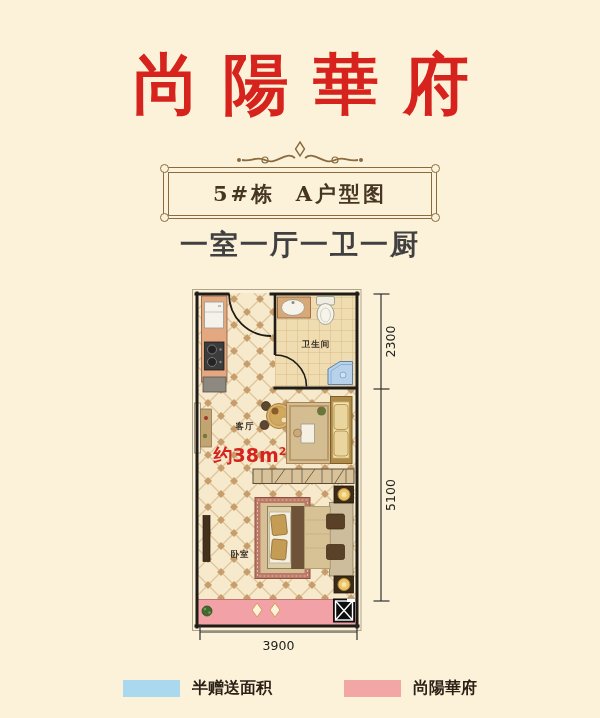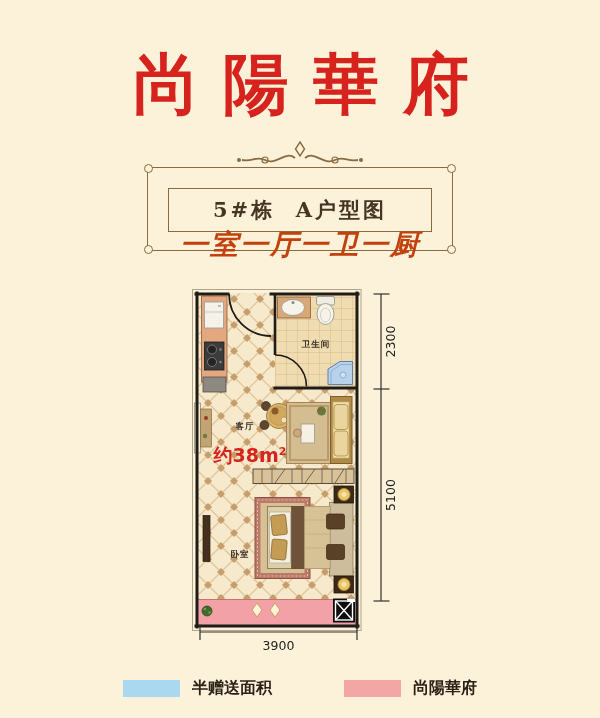--- a/index.html
+++ b/index.html
@@ -3,30 +3,30 @@
 <meta charset="utf-8">
 <style>
   html,body{margin:0;padding:0;}
   .page{position:relative;width:600px;height:718px;background:#fcf2d9;overflow:hidden;
         font-family:"Liberation Sans",sans-serif;}
   .title{position:absolute;top:42px;left:1px;width:100%;margin:0;text-align:center;
          font-family:"DejaVu Serif",serif;font-weight:bold;font-size:66px;color:#d7231d;
          letter-spacing:24px;text-indent:24px;line-height:1.3;}
   .ornament{position:absolute;top:140px;left:50%;transform:translateX(-50%);}
   .banner{position:absolute;top:167px;left:50%;transform:translateX(-50%);
-          width:264px;height:42px;border:1px solid #8a6a3f;padding:20px;box-sizing:content-box;}
+          width:264px;height:42px;border:1px solid #8a6a3f;padding:4px;box-sizing:content-box;}
   .banner-inner{border:1px solid #8a6a3f;height:100%;display:flex;align-items:center;justify-content:center;}
   .banner-label{font-family:"DejaVu Serif",serif;font-size:21px;font-weight:bold;color:#463523;
                 letter-spacing:3px;white-space:pre;}
   .corner{position:absolute;width:7px;height:7px;border:1px solid #8a6a3f;border-radius:50%;background:#fcf2d9;}
   .corner.tl{left:-4px;top:-4px;} .corner.tr{right:-4px;top:-4px;}
   .corner.bl{left:-4px;bottom:-4px;} .corner.br{right:-4px;bottom:-4px;}
   .subtitle{position:absolute;top:226px;left:0;width:100%;display:flex;justify-content:center;
             align-items:baseline;gap:18px;}
-  .subtitle-main{font-family:"DejaVu Serif",serif;font-size:28px;font-weight:bold;color:#c2410c;letter-spacing:2px;font-style:italic;}
+  .subtitle-main{font-family:"DejaVu Serif",serif;font-size:28px;font-weight:bold;color:#404040;letter-spacing:2px;}
   .subtitle-area{font-size:17px;font-weight:bold;color:#2b2117;}
   .subtitle-area sup{font-size:10px;}
   .plan{position:absolute;left:185px;top:280px;}
   .room-label{font:bold 8.5px "DejaVu Sans",sans-serif;fill:#3a3026;letter-spacing:1px;}
   .dim-text{font:12.5px "DejaVu Sans",sans-serif;fill:#222;}
   .area-red{font:bold 19px "DejaVu Sans",sans-serif;}
   .legend{position:absolute;top:678px;left:0;width:100%;display:flex;justify-content:center;
           gap:72px;align-items:center;}
   .legend-item{display:flex;align-items:center;gap:12px;}
   .swatch{display:inline-block;width:57px;height:17px;}

